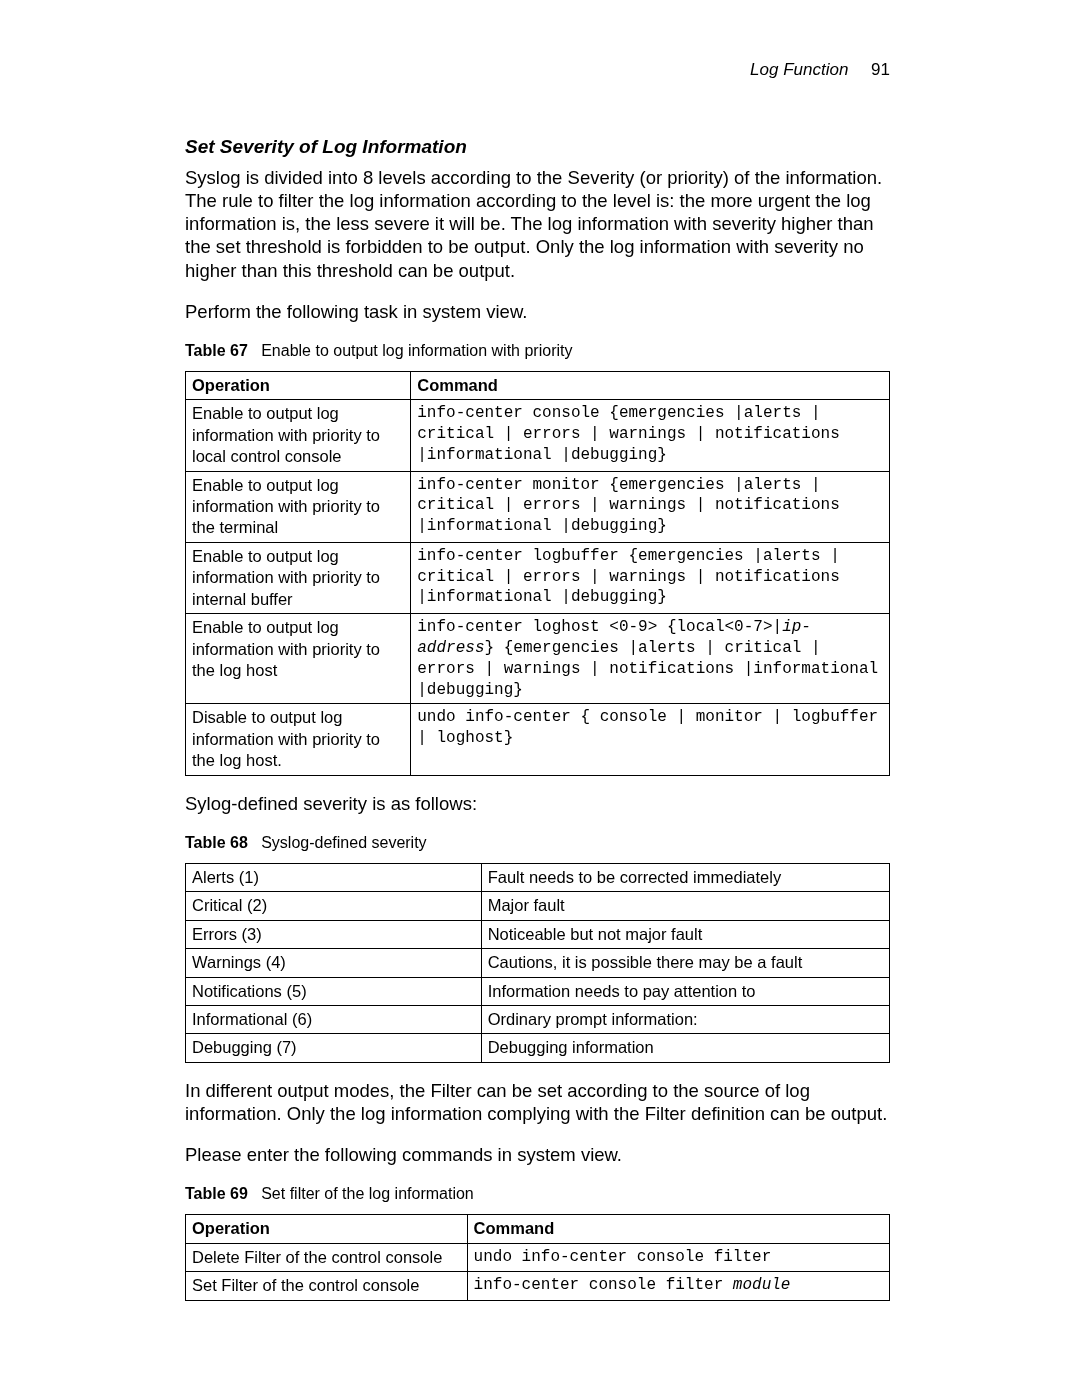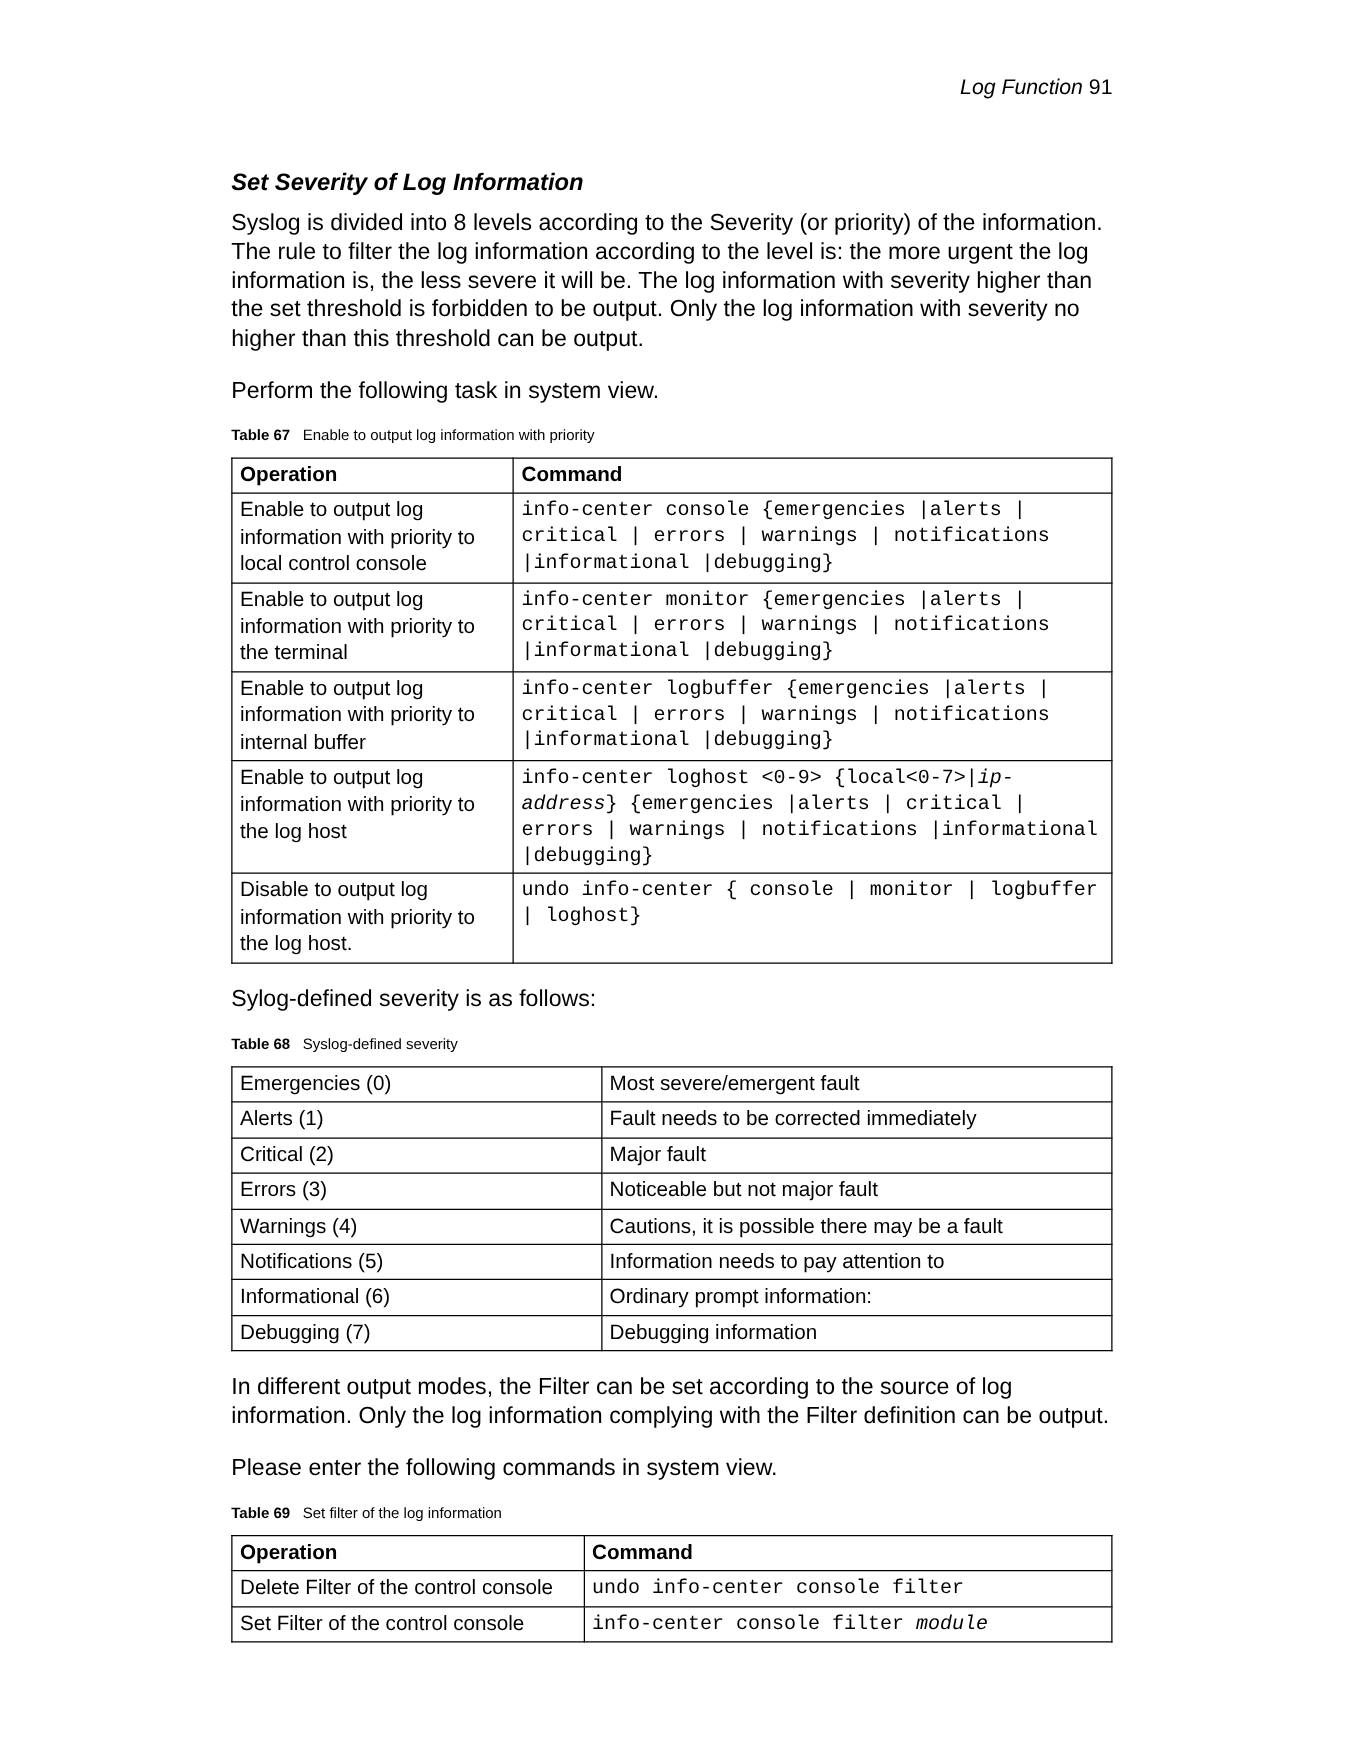--- a/index.html
+++ b/index.html
@@ -17,34 +17,35 @@
   }
   .header-line {
     text-align: right;
     font-size: 17px;
     font-style: italic;
     margin-bottom: 56px;
   }
   .header-line .pg {
     font-style: normal;
     font-weight: normal;
+    margin-left: 18px;
   }
   h2 {
     font-size: 19px;
     font-weight: bold;
     margin: 0 0 8px 0;
     font-style: italic;
   }
   p {
     font-size: 18.5px;
     line-height: 1.25;
     margin: 0 0 18px 0;
   }
   .caption {
-    font-size: 12px;
+    font-size: 16px;
     margin: 0 0 10px 0;
   }
   .caption .cap-label {
     font-weight: bold;
   }
   table {
     border-collapse: collapse;
     width: 100%;
     margin-bottom: 16px;
     font-size: 16.5px;
@@ -136,24 +137,20 @@
     <span>Syslog-defined severity</span>
   </p>
 
   <table class="t68">
     <colgroup>
         <col class="col1">
         <col class="col2">
       </colgroup>
     <tbody>
     <tr>
-      <td>Emergencies (0)</td>
-      <td>Most severe/emergent fault</td>
-    </tr>
-    <tr>
       <td>Alerts (1)</td>
       <td>Fault needs to be corrected immediately</td>
     </tr>
     <tr>
       <td>Critical (2)</td>
       <td>Major fault</td>
     </tr>
     <tr>
       <td>Errors (3)</td>
       <td>Noticeable but not major fault</td>

